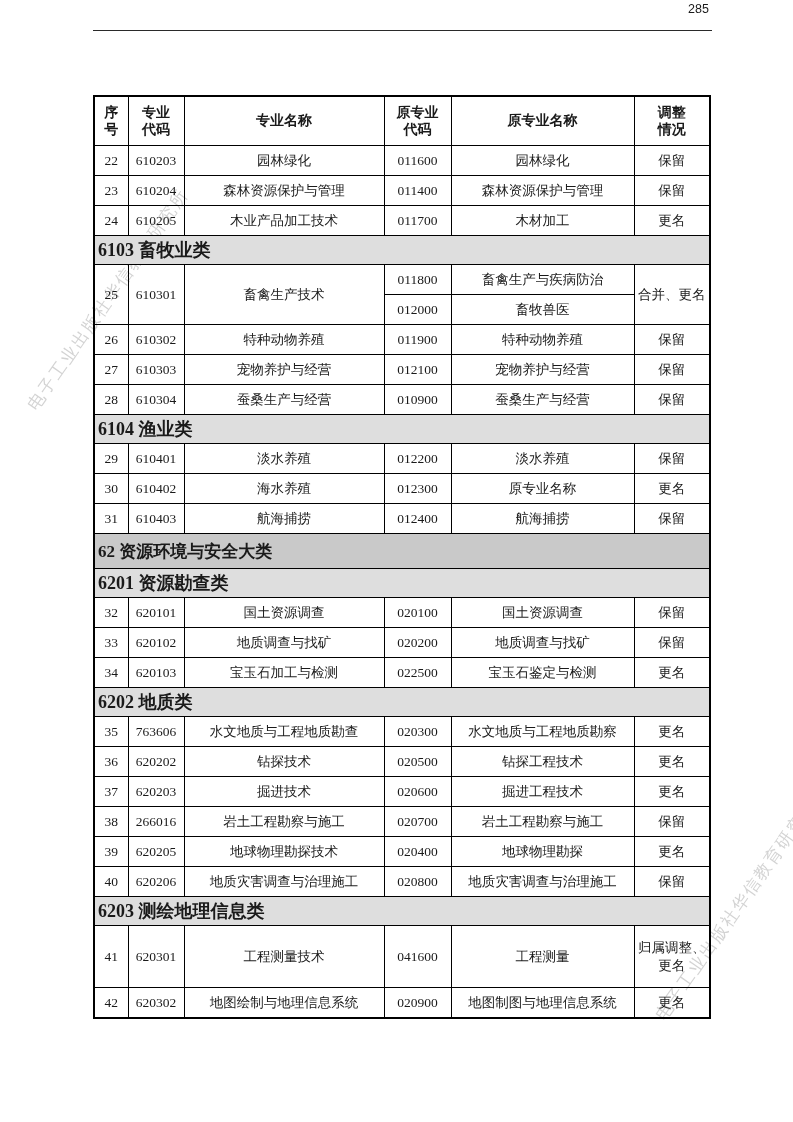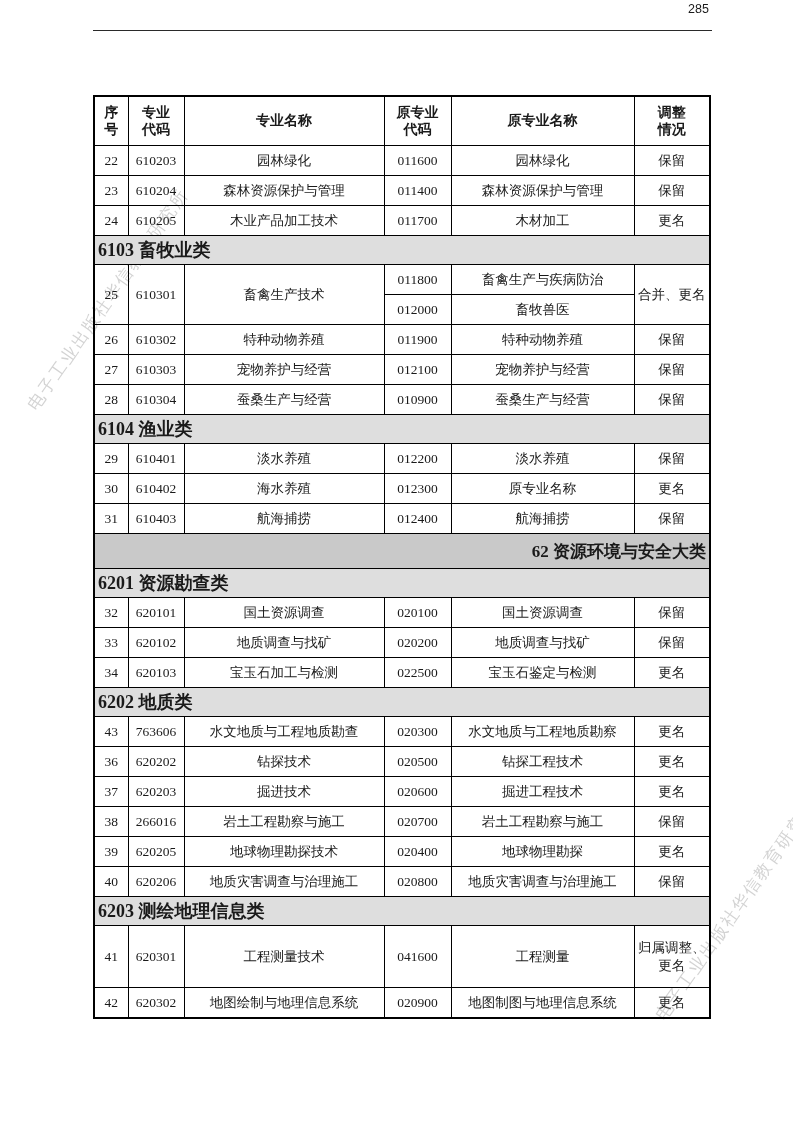--- a/index.html
+++ b/index.html
@@ -38,21 +38,21 @@
   tr.header-row th{
     height:48px;font-weight:bold;font-size:14px;line-height:1.25;
     white-space:pre-line;border-bottom:1.6px solid #000;
   }
   td.cell-name,td.cell-old-name{text-align:left;padding-left:5px;}
   tr.section-sub td{
     background:#dedede;text-align:left;font-weight:bold;font-size:18px;
     height:28px;padding-left:3px;
   }
   tr.section-major td{
-    background:#c9c9c9;text-align:right;font-weight:bold;font-size:17px;
+    background:#c9c9c9;text-align:left;font-weight:bold;font-size:17px;
     height:34px;padding-left:3px;
   }
   tr.data-row td{height:29px;line-height:1.3;}
 </style>
 </head>
 <body>
 
 <div class="page-number">285</div>
 <div class="top-rule"></div>
 
@@ -199,21 +199,21 @@
         <td class="cell-code" rowspan="1">620103</td>
         <td class="cell-name" rowspan="1">宝玉石加工与检测</td>
         <td class="cell-old-code">022500</td>
         <td class="cell-old-name">宝玉石鉴定与检测</td>
         <td class="cell-status" rowspan="1">更名</td>
       </tr>
       <tr class="section-sub">
         <td class="cell-section" colspan="6">6202 地质类</td>
       </tr>
       <tr class="data-row">
-        <td class="cell-no" rowspan="1">43</td>
+        <td class="cell-no" rowspan="1">35</td>
         <td class="cell-code" rowspan="1">763606</td>
         <td class="cell-name" rowspan="1">水文地质与工程地质勘查</td>
         <td class="cell-old-code">020300</td>
         <td class="cell-old-name">水文地质与工程地质勘察</td>
         <td class="cell-status" rowspan="1">更名</td>
       </tr>
       <tr class="data-row">
         <td class="cell-no" rowspan="1">36</td>
         <td class="cell-code" rowspan="1">620202</td>
         <td class="cell-name" rowspan="1">钻探技术</td>

